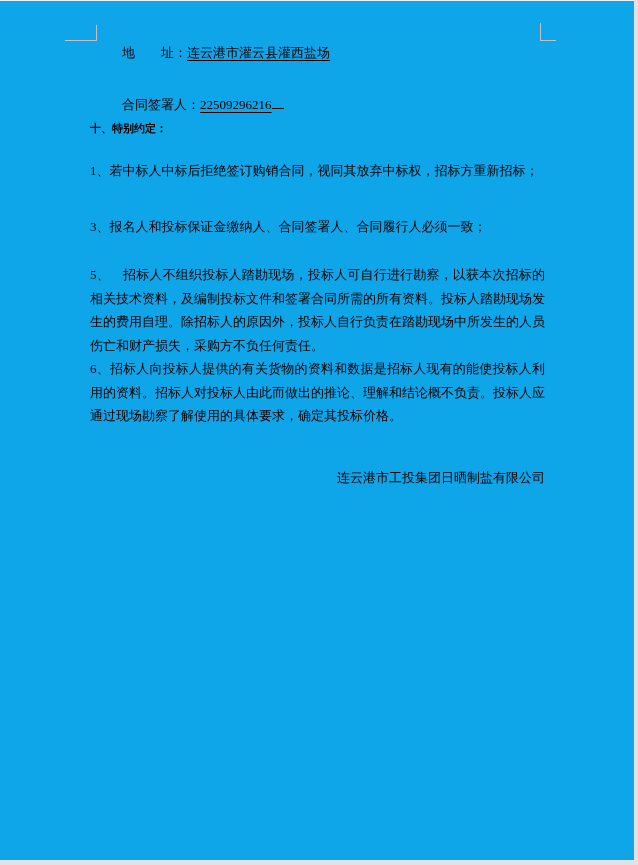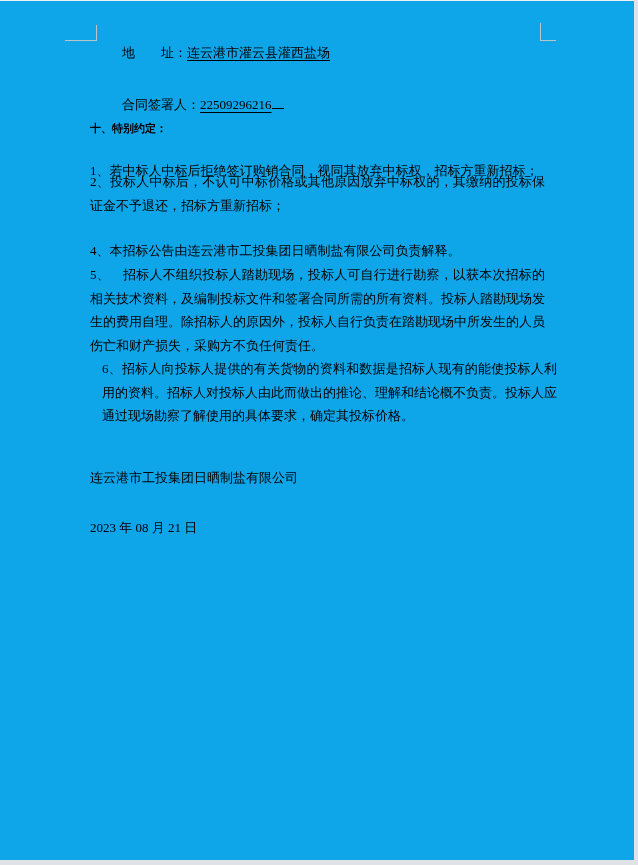--- a/index.html
+++ b/index.html
@@ -68,54 +68,52 @@
     display: inline-block;
     width: 12px;
     height: 0.9em;
     border-bottom: 1px solid #000;
   }
   .heading {
     font-weight: bold;
     font-size: 11px;
   }
   .centered {
-    text-align: left;
+    text-align: right;
   }
   .t-contact1 { top: 40px; }
   .t-contact2 { top: 68px; }
   .t-contact3 { top: 92px; }
   .t-heading  { top: 116px; }
   .t-item1    { top: 146px; margin-top: 12px; }
   .t-item2    { top: 169px; }
   .t-item3    { top: 214px; }
   .t-item4    { top: 238px; }
   .t-item5    { top: 262px; }
-  .t-item6    { top: 356px; margin-left: 12px; }
+  .t-item6    { top: 356px; }
   .t-company  { top: 465px; }
   .t-date     { top: 515px; }
 </style>
 </head>
 <body>
 
 <div class="viewport">
   <div class="page">
 
     <div class="mark mark-left"></div>
     <div class="mark mark-right"></div>
 
     <div class="para contact t-contact1"><span>地　　址：</span><span class="u">连云港市灌云县灌西盐场</span></div>
 
 
     <div class="para contact t-contact3"><span>合同签署人：</span><span class="u">22509296216</span><span class="u-tail"></span></div>
 
     <div class="para heading t-heading">十、特别约定：</div>
 
     <div class="para t-item1">1、若中标人中标后拒绝签订购销合同，视同其放弃中标权，招标方重新招标；</div>
-    <div class="para t-item2">2、投标人中标后，不认可中标价格或其他原因放弃中标权的，其缴纳的投标保证金不予退还，招标方重新招标；</div>
-    <div class="para t-item4">4、本招标公告由连云港市工投集团日晒制盐有限公司负责解释。</div>
+    <div class="para t-item3">3、报名人和投标保证金缴纳人、合同签署人、合同履行人必须一致；</div>
     <div class="para t-item5">5、　招标人不组织投标人踏勘现场，投标人可自行进行勘察，以获本次招标的相关技术资料，及编制投标文件和签署合同所需的所有资料。投标人踏勘现场发生的费用自理。除招标人的原因外，投标人自行负责在踏勘现场中所发生的人员伤亡和财产损失，采购方不负任何责任。</div>
     <div class="para t-item6">6、招标人向投标人提供的有关货物的资料和数据是招标人现有的能使投标人利用的资料。招标人对投标人由此而做出的推论、理解和结论概不负责。投标人应通过现场勘察了解使用的具体要求，确定其投标价格。</div>
 
     <div class="para centered t-company">连云港市工投集团日晒制盐有限公司</div>
-    <div class="para centered t-date">2023 年 08 月 21 日</div>
 
   </div>
 </div>
 
 </body></html>

